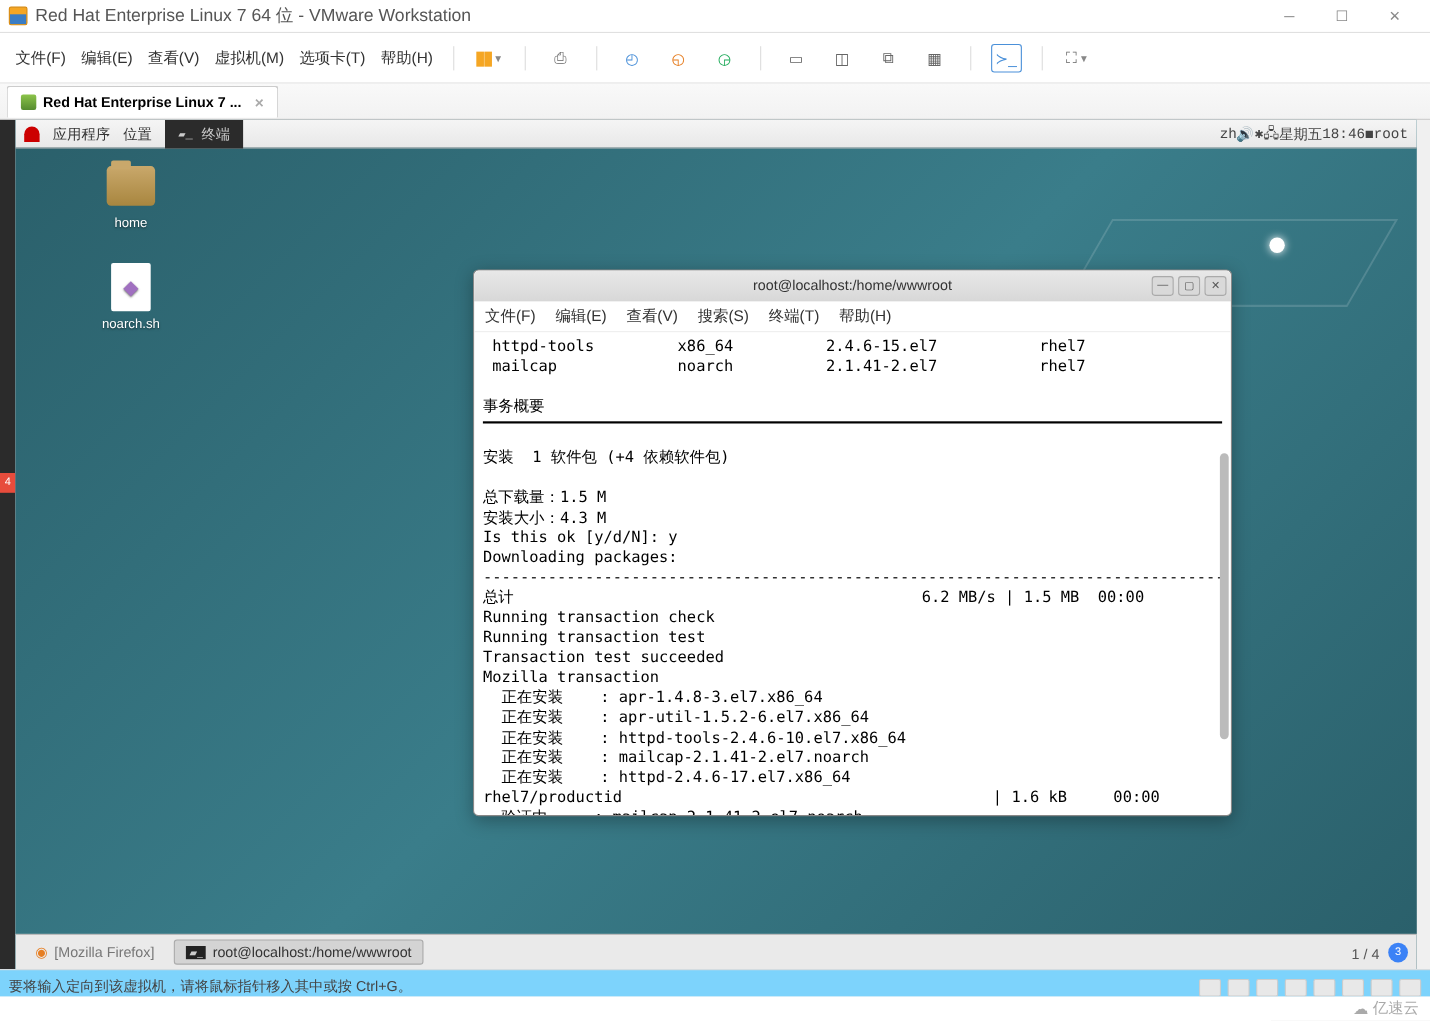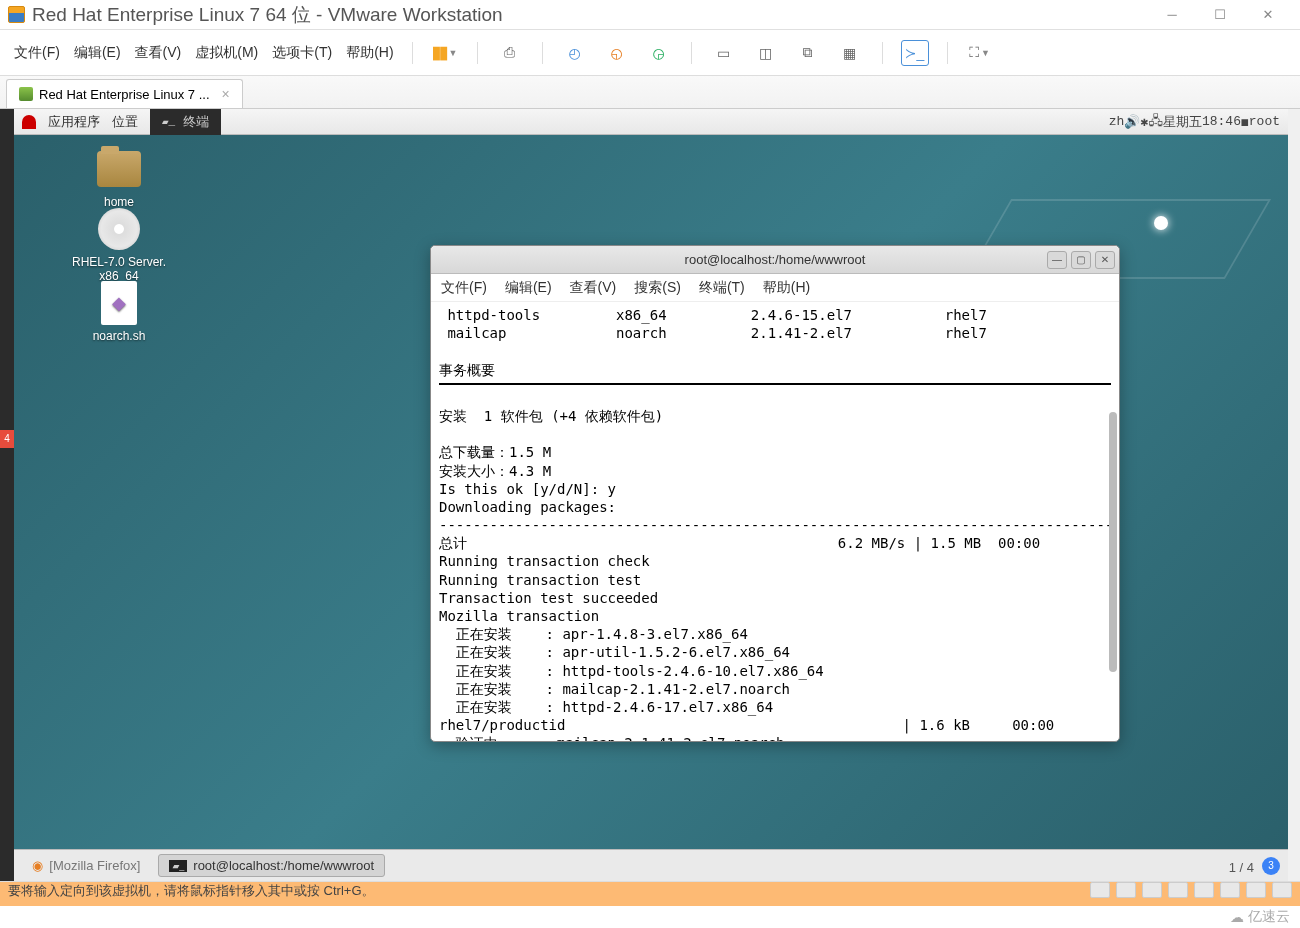--- a/index.html
+++ b/index.html
@@ -34,21 +34,21 @@
   position: relative;
   overflow: hidden;
 }
 .vmware-icon::before {
   content: "";
   position: absolute;
   bottom: 0; left: 0; right: 0;
   height: 9px;
   background: #3b7dc4;
 }
-.vmware-title { flex: 1; color: #555; font-size: 19px; }
+.vmware-title { flex: 1; color: #555; font-size: 16px; }
 .win-buttons { display: flex; gap: 20px; margin-right: 10px; }
 .win-btn { width: 28px; height: 20px; display: flex; align-items: center; justify-content: center; color: #888; cursor: pointer; }
 .vmware-menubar {
   height: 46px;
   background: #fff;
   display: flex;
   align-items: center;
   padding: 0 14px;
   gap: 14px;
   border-bottom: 1px solid #ddd;
@@ -57,22 +57,23 @@
 .vmware-menubar .m { color: #333; cursor: pointer; }
 .toolbar-sep { width: 1px; height: 22px; background: #ddd; margin: 0 4px; }
 .tb-btn { display: flex; align-items: center; justify-content: center; width: 28px; height: 26px; cursor: pointer; color: #666; }
 .tb-pause { color: #f5a623; font-size: 17px; font-weight: bold; letter-spacing: -2px; }
 .tb-dropdown { font-size: 9px; color: #888; margin-left: 2px; }
 .vmware-tabbar {
   height: 33px;
   background: linear-gradient(#f9f9f9,#f2f2f2);
   border-bottom: 1px solid #ccc;
   display: flex;
-  align-items: flex-end;
+  align-items: center;
   padding-left: 6px;
+  font-weight: bold;
 }
 .vmware-tab {
   background: #fff;
   border: 1px solid #ccc;
   border-bottom: none;
   border-radius: 3px 3px 0 0;
   padding: 6px 12px;
   display: flex;
   align-items: center;
   gap: 6px;
@@ -132,20 +133,21 @@
   color: #ccc;
   gap: 8px;
 }
 .gnome-right { margin-left:auto; display:flex; align-items:center; gap:0; color:#444; font-weight:500; }
 .desktop-icons {
   position: absolute;
   top: 40px;
   left: 55px;
   display: flex;
   flex-direction: column;
+  gap: 32px;
 }
 .dicon {
   display: flex;
   flex-direction: column;
   align-items: center;
   gap: 6px;
   color: #fff;
   font-size: 12px;
   text-shadow: 0 1px 2px rgba(0,0,0,.6);
   text-align: center;
@@ -235,24 +237,24 @@
 }
 .task-item.active { background: #d4d4d4; border:1px solid #aaa; color:#333; font-weight:500; }
 .task-right { margin-left: auto; display:flex; align-items:flex-end; gap:8px; color:#555;}
 .bluebadge { width:18px;height:18px;background:#3b82f6;border-radius:50%;color:#fff;font-size:10px;display:flex;align-items:center;justify-content:center;}
 
 .vmware-status {
   position: absolute;
   bottom: 22px;
   left: 0; right: 0;
   height: 25px;
-  background: #fdba74;
+  background: #7dd3fc;
   border-top: 1px solid #ddd;
   display: flex;
-  align-items: flex-start;
+  align-items: flex-end;
   padding: 0 8px;
   font-size: 13px;
   color: #444;
 }
 .status-icons { margin-left:auto; display:flex; gap:6px; }
 .sicon { width:20px; height:16px; background:#e8e8e8; border:1px solid #ccc; border-radius:2px; }
 .watermark {
   position: absolute;
   bottom: 0;
   right: 10px;
@@ -348,27 +350,20 @@
       <span>root</span>
     </div>
   </div>
 
   <div class="desktop-icons">
     <div class="dicon">
       <div class="glyph">
           <div class="folder-g"></div>
         </div>
       <span>home</span>
-    </div>
-    <div class="dicon">
-      <div class="glyph">
-          <div class="cd-g"></div>
-        </div>
-      <span style="white-space:pre-line;">RHEL-7.0 Server.
-x86_64</span>
     </div>
     <div class="dicon">
       <div class="glyph">
           <div class="file-g">◆</div>
         </div>
       <span>noarch.sh</span>
     </div>
   </div>
 
   <div class="term-window">

